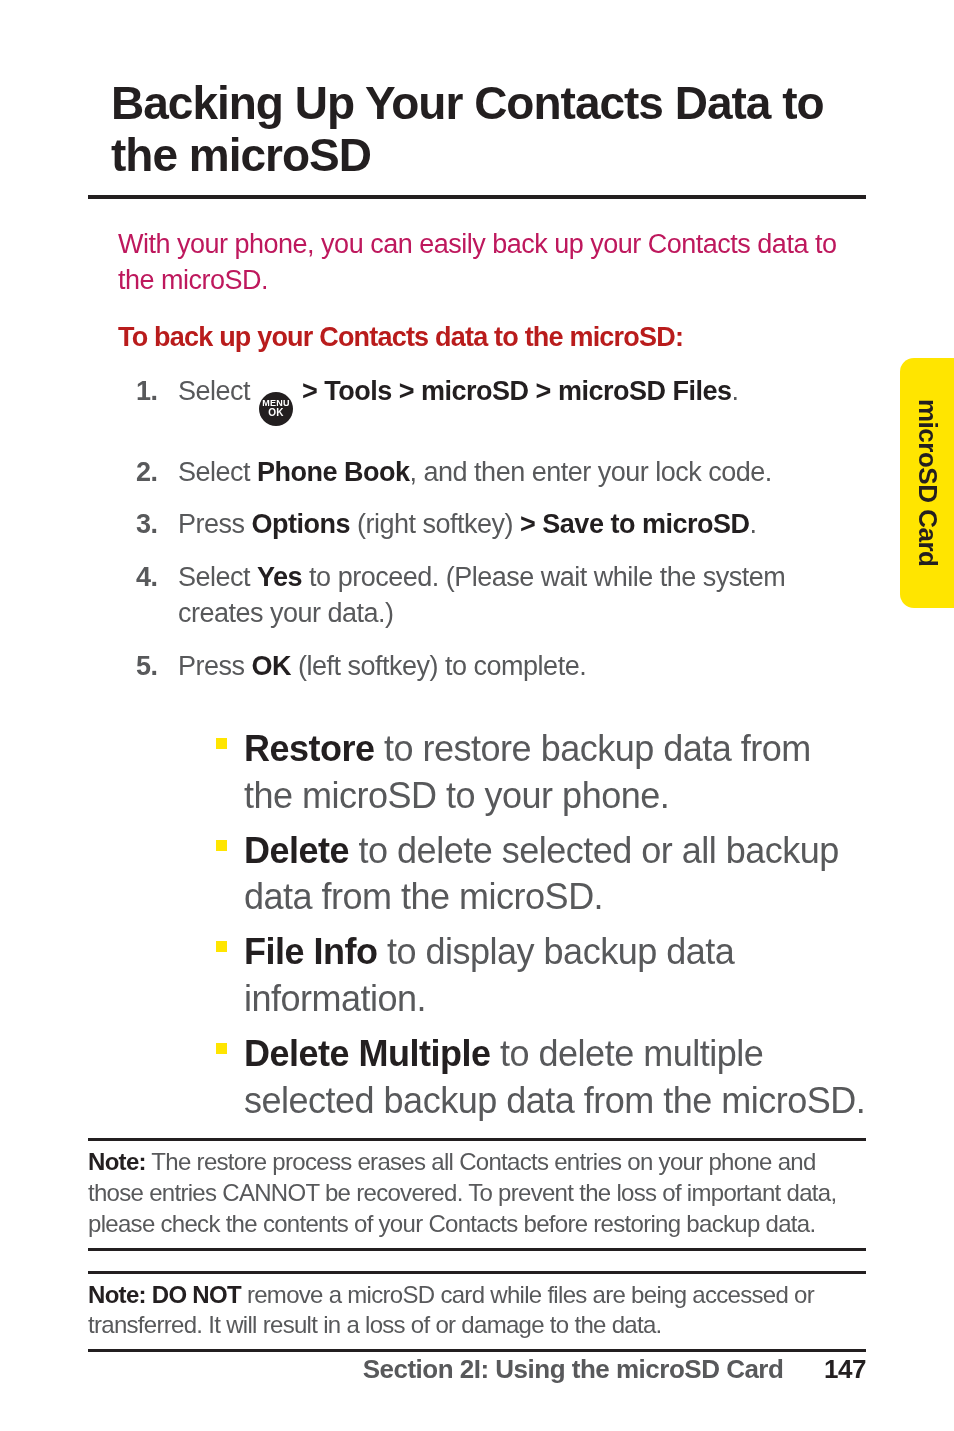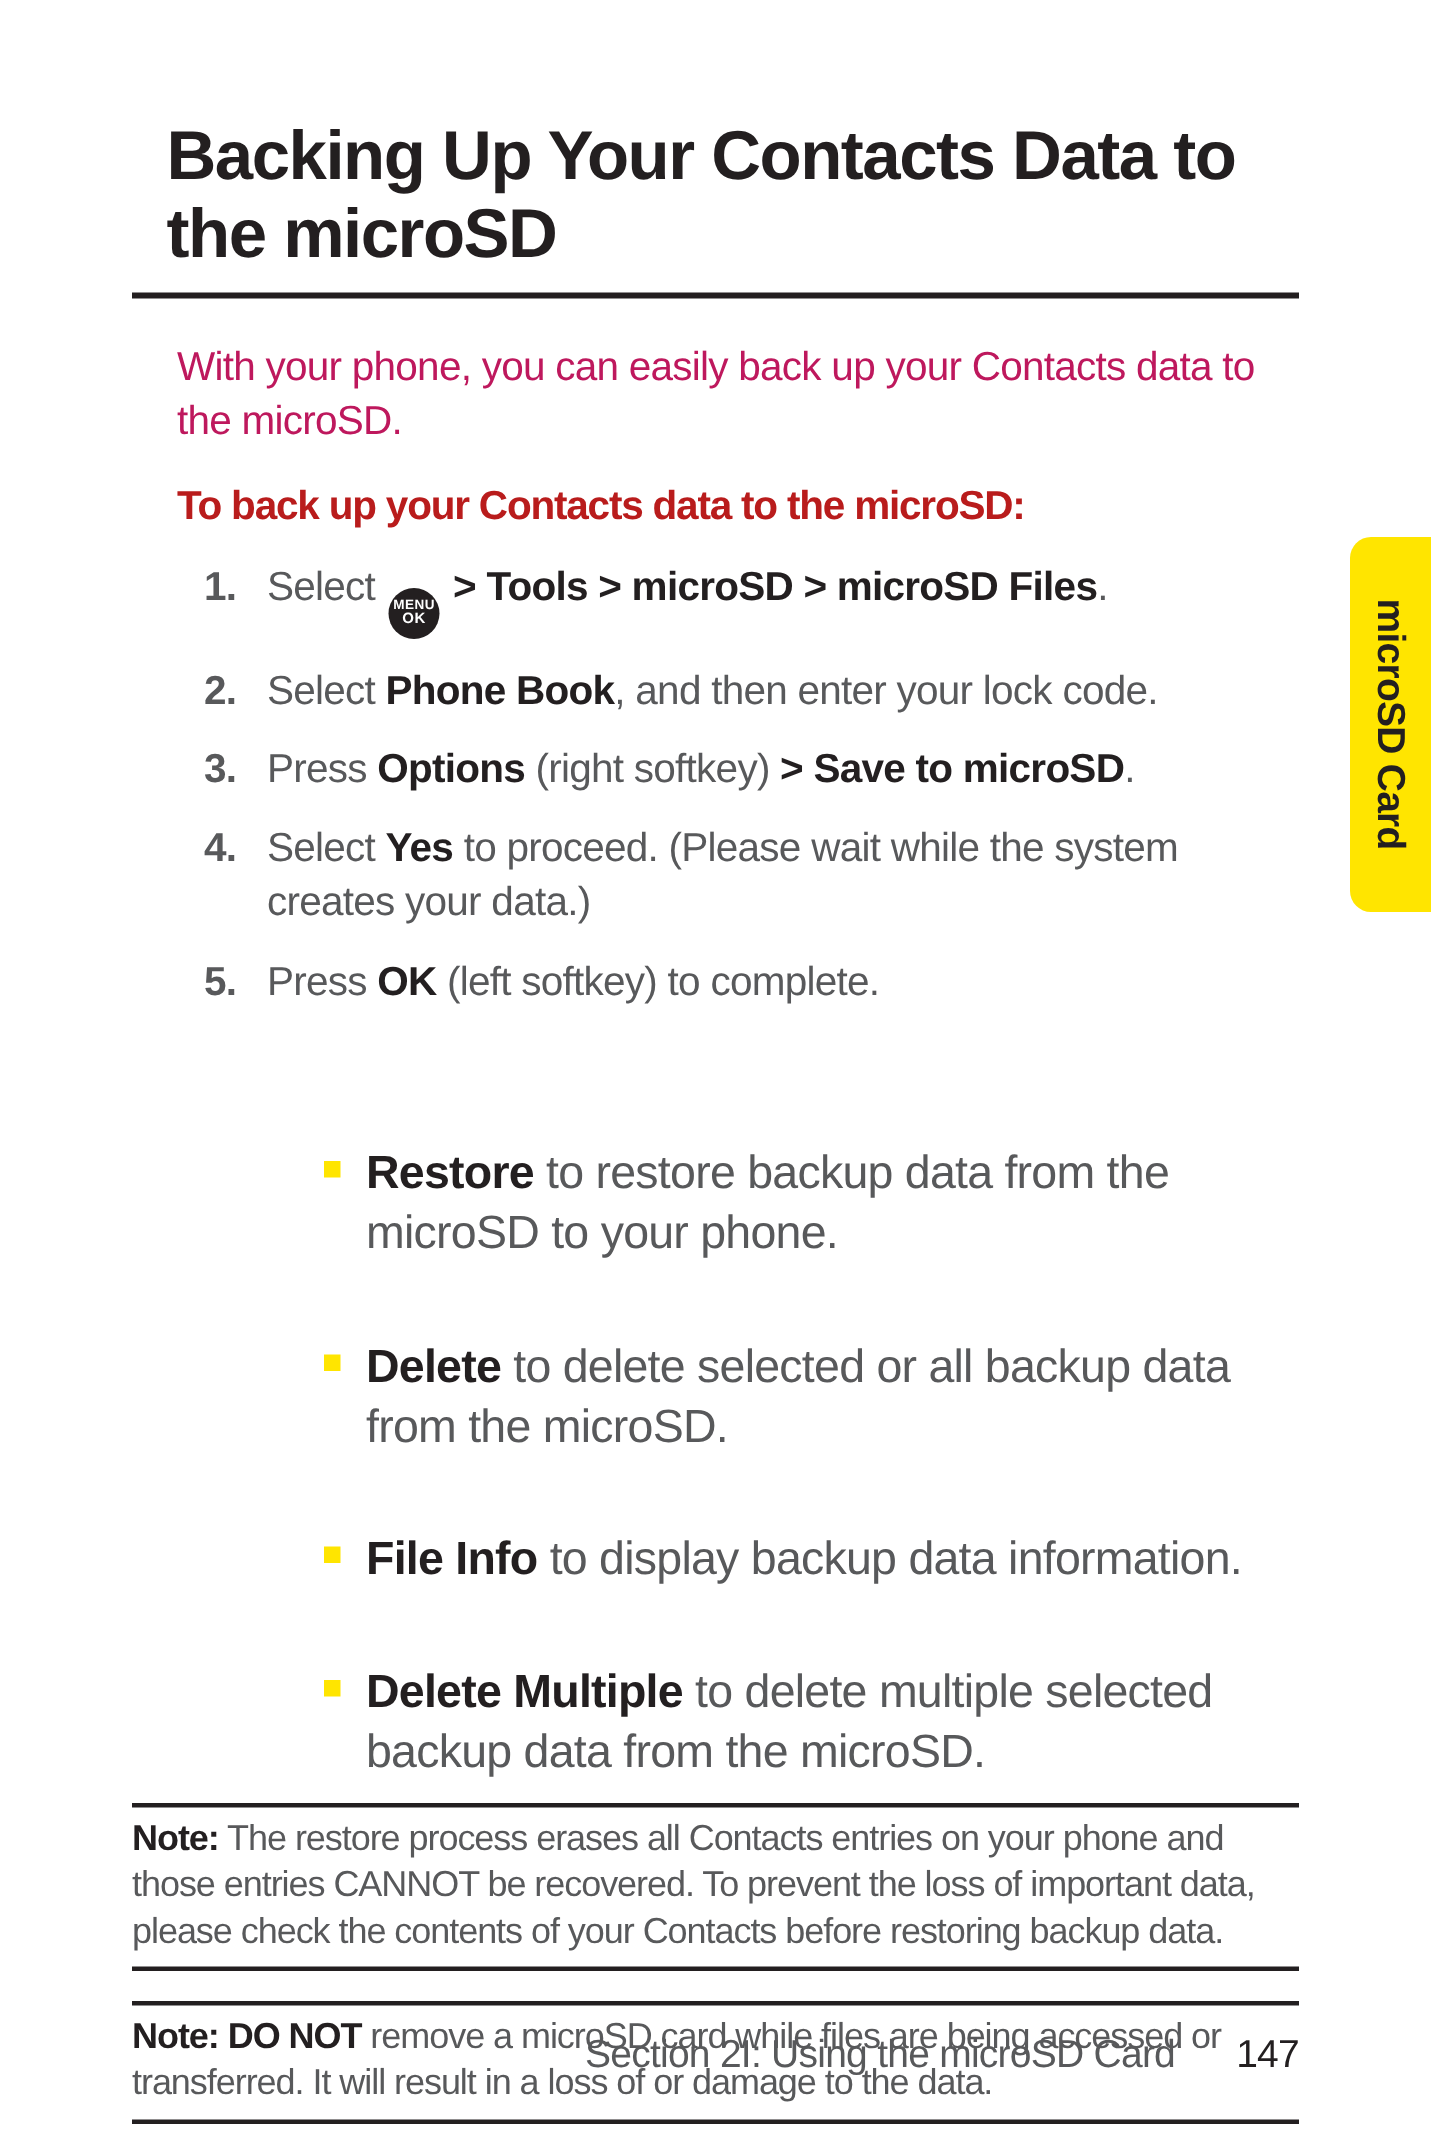--- a/index.html
+++ b/index.html
@@ -93,21 +93,21 @@
     width: 34px;
     height: 34px;
     background: #231f20;
     border-radius: 50%;
     color: #fff;
     flex-direction: column;
     align-items: center;
     justify-content: center;
     line-height: 0.8;
     vertical-align: -6px;
-    margin: 0 2px;
+    margin: 12px 2px;
   }
   .menu-ok .t { font-size: 9px; font-weight: 700; letter-spacing: 0.3px; }
   .menu-ok .b { font-size: 10px; font-weight: 800; letter-spacing: 0.3px; margin-top: 2px; }
   .warn-icon {
     display: inline-block;
     vertical-align: -3px;
     margin: 0 2px;
   }
   .note-block {
     margin: 0 0 0 0;
@@ -121,44 +121,43 @@
   }
   .note-text b, .note-text strong { color: #231f20; }
   strong, b { font-weight: 700; color: #231f20; }
   .options-list {
     list-style: none;
     margin: 0 0 14px 128px;
   }
   .options-list li {
     position: relative;
     padding-left: 28px;
-    font-size: 31px;
+    font-size: 36px;
     line-height: 1.3;
     letter-spacing: -0.5px;
     margin-bottom: 8px;
     color: #58595b;
-    margin-top: 48px;
   }
   .options-list li::before {
     content: "";
     position: absolute;
     left: 0;
     top: 12px;
     width: 11px;
     height: 11px;
     background: #ffe500;
   }
   .footer {
     position: absolute;
     bottom: 46px;
     left: 88px;
     right: 88px;
     text-align: right;
     font-size: 26px;
-    font-weight: 400;
+    font-weight: 700;
     letter-spacing: -0.5px;
     color: #58595b;
   }
   .footer .pn {
     display: inline-block;
     margin-left: 34px;
     color: #231f20;
   }
   .gap-20 { height: 20px; }
   .gap-24 { height: 24px; }

